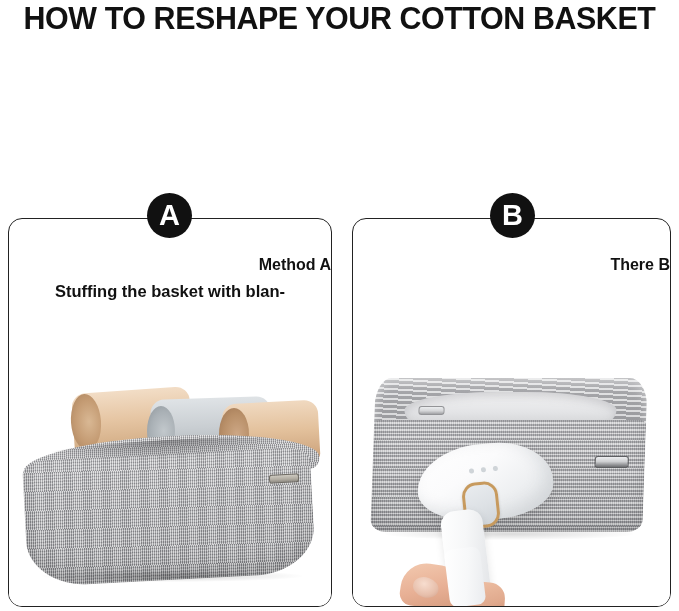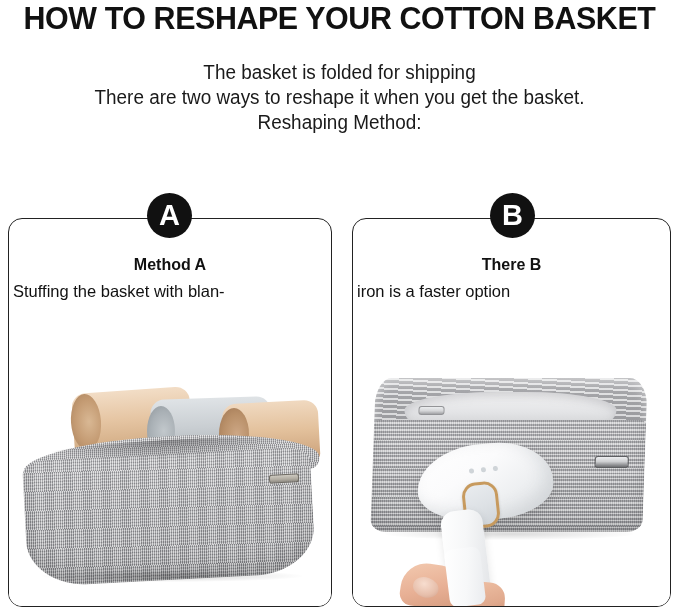--- a/index.html
+++ b/index.html
@@ -80,34 +80,34 @@
     z-index: 5;
   }
   .badge-a { left: 147px; }
   .badge-b { left: 490px; }
 
   .card-title {
     position: absolute;
     top: 36px;
     left: 0;
     width: 100%;
-    text-align: center;
+    text-align: right;
     font-size: 16px;
     font-weight: bold;
     color: #111111;
     line-height: 20px;
   }
   .card-desc {
     position: absolute;
     top: 60px;
     left: 0;
     width: 100%;
-    text-align: left;
+    text-align: center;
     font-size: 16.5px;
-    font-weight: normal;
+    font-weight: bold;
     color: #111111;
     line-height: 25px;
     padding: 0 4px;
   }
   .card-desc span { display: block; white-space: nowrap; }
 
   
   .photo {
     position: absolute;
     left: 0;
@@ -379,25 +379,20 @@
     z-index: 3;
   }
 </style>
 </head>
 <body>
 
 <div id="page">
 
   <div class="headline">HOW TO RESHAPE YOUR COTTON BASKET</div>
 
-  <div class="subtitle-block">
-    <div class="subtitle-line">The basket is folded for shipping</div>
-    <div class="subtitle-line">There are two ways to reshape it when you get the basket.</div>
-    <div class="subtitle-line">Reshaping Method:</div>
-  </div>
 
   <div class="card card-a">
 
     <div class="card-title">Method A</div>
 
     <div class="card-desc">
       <span>Stuffing the basket with blan-</span>
     </div>
 
     <div class="photo photo-a">
@@ -424,21 +419,20 @@
     </div>
   </div>
 
   <div class="badge badge-a">A</div>
 
   <div class="card card-b">
 
     <div class="card-title">There B</div>
 
     <div class="card-desc">
-      <span>iron is a faster option</span>
     </div>
 
     <div class="photo photo-b">
       <div class="basketB-wrap">
 
         <div class="basketB">
           <div class="basketB-top"></div>
           <div class="basketB-cavity"></div>
           <div class="handleB-left"></div>
           <div class="basketB-front"></div>

